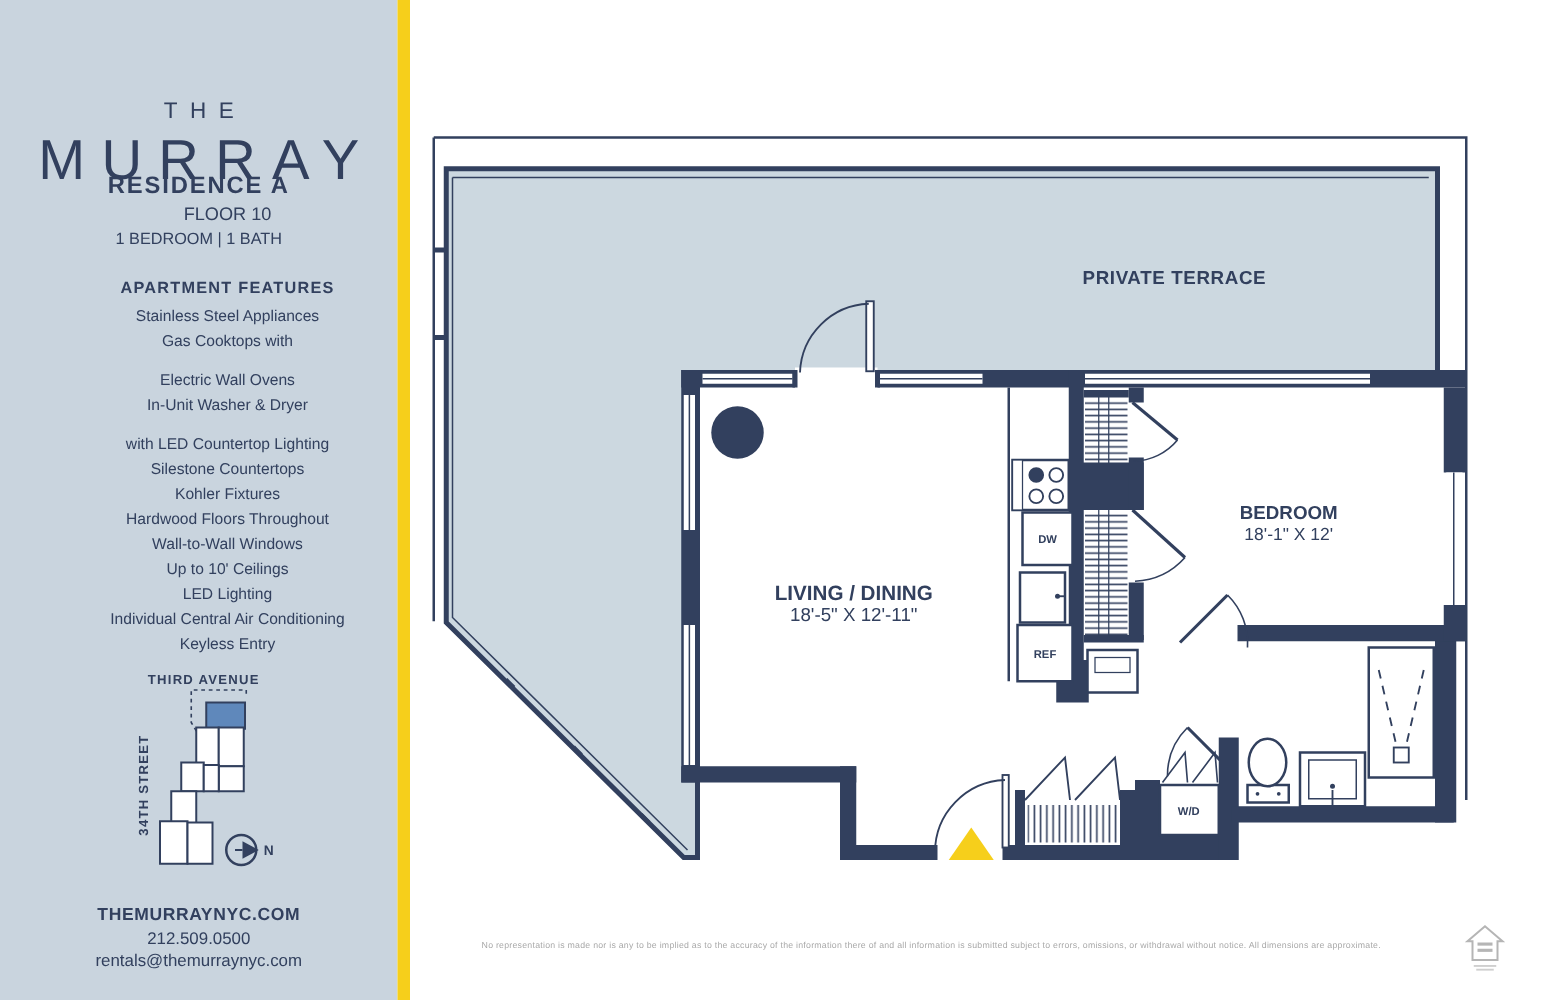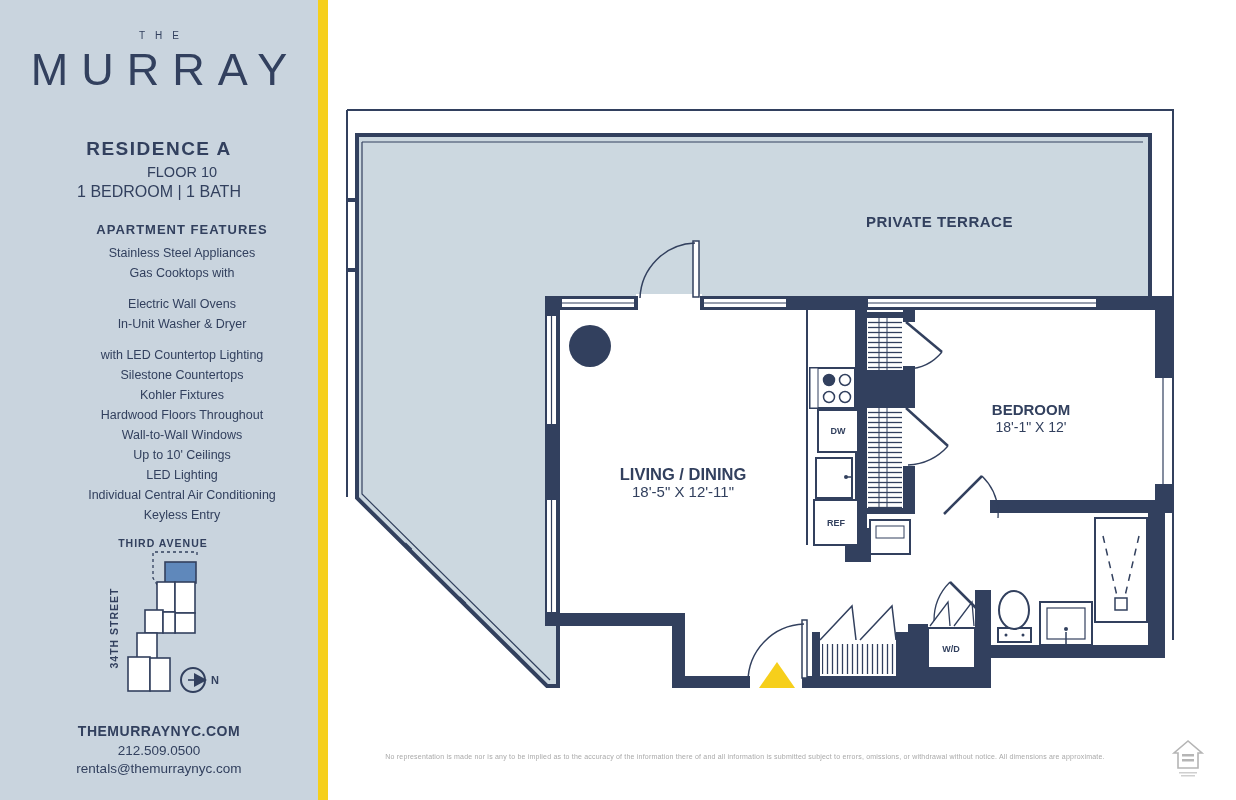--- a/index.html
+++ b/index.html
@@ -5,27 +5,27 @@
   html,body{margin:0;padding:0;}
   body{width:1236px;height:800px;position:relative;background:#ffffff;
        font-family:"Liberation Sans", sans-serif;overflow:hidden;}
   .abs{position:absolute;}
   
   .sidebar{left:0;top:0;width:318px;height:800px;background:#c9d4de;}
   .stripe{left:318px;top:0;width:10px;height:800px;background:#f6cf1b;}
   .navy{color:#32405e;}
   .center{text-align:center;}
   .brand{left:0;top:30px;width:318px;}
-  .brand-the{font-size:10px;letter-spacing:10px;text-indent:10px;font-weight:400;}
+  .brand-the{font-size:18px;letter-spacing:10px;text-indent:10px;font-weight:400;margin-top:48px;}
   .brand-name{font-size:45px;letter-spacing:13px;text-indent:13px;font-weight:300;margin-top:3px;}
   .brand-addr{font-size:14px;letter-spacing:6px;text-indent:6px;margin-top:4px;}
   .residence{left:0;top:138px;width:318px;}
   .res-title{font-size:19px;font-weight:bold;letter-spacing:1.5px;}
   .res-floor{font-size:14.5px;margin-top:4px;padding-left:46px;}
-  .res-config{font-size:16px;margin-top:3px;}
+  .res-config{font-size:13px;margin-top:3px;}
   .features{left:0;top:222px;width:364px;}
   .feat-head{font-size:13px;font-weight:bold;letter-spacing:1px;margin-bottom:10px;}
   .feat{font-size:12.5px;line-height:13px;margin-top:7px;}
   .feat.cont{margin-top:18px;}
   .mapbox{left:55px;top:533px;width:220px;height:170px;}
   .contact{left:0;top:723px;width:318px;}
   .c-web{font-size:14px;font-weight:bold;letter-spacing:.5px;}
   .c-phone{font-size:13.5px;margin-top:4px;}
   .c-email{font-size:13.5px;margin-top:3px;}
   

